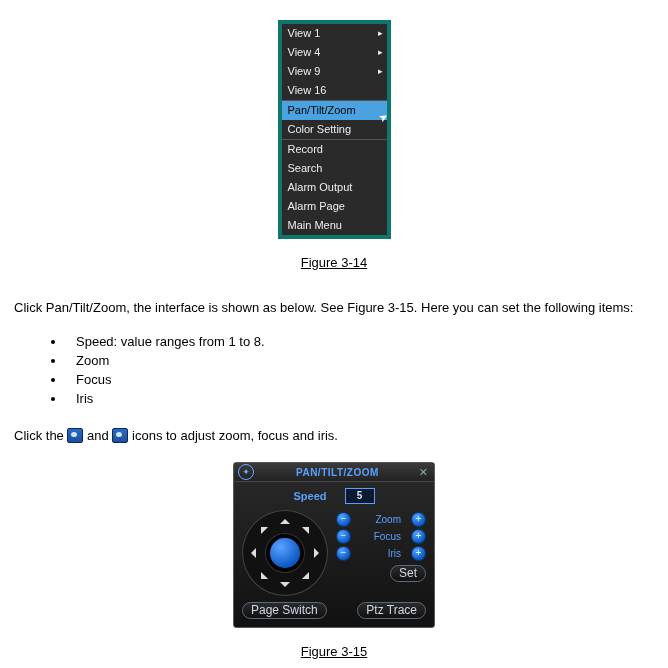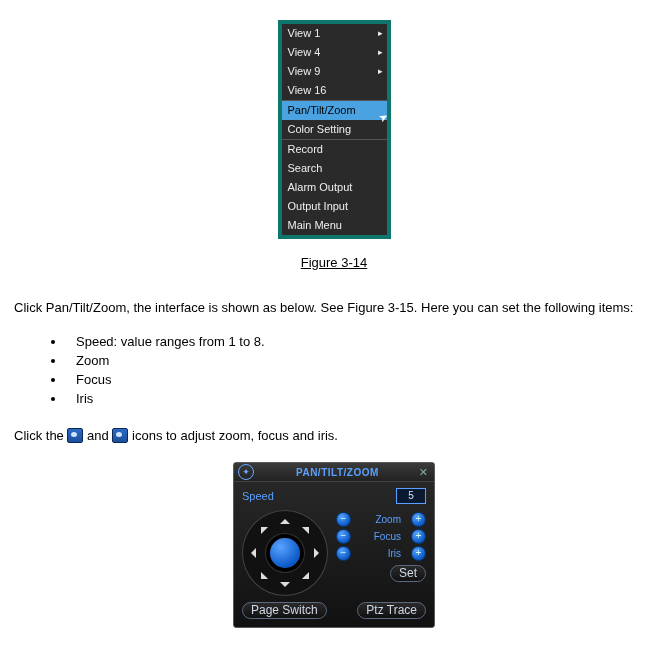--- a/index.html
+++ b/index.html
@@ -106,24 +106,25 @@
     color: #5aa0ff; font-weight: bold; letter-spacing: .5px;
     font-size: 10px;
   }
   .ptz-title .close {
     color:#8aa; font-size: 11px; padding:0 2px;
   }
   .ptz-body {
     padding: 6px 8px 8px;
   }
   .speed-row {
-    display: flex; align-items: center; justify-content: space-between;
+    display: flex; align-items: center; justify-content: center;
     gap: 18px;
     margin-bottom: 6px;
     color:#5aa0ff;
+    font-weight:bold;
   }
   .speed-box {
     width: 28px; height: 14px;
     background:#0b1a30;
     border:1px solid #5aa0ff;
     color:#cfe4ff;
     text-align:center;
     font-size:10px;
     line-height:14px;
   }
@@ -215,21 +216,21 @@
     <div class="item">
       <span>Record</span>
     </div>
     <div class="item">
       <span>Search</span>
     </div>
     <div class="item">
       <span>Alarm Output</span>
     </div>
     <div class="item">
-      <span>Output Input</span>
+      <span>Alarm Page</span>
     </div>
     <div class="item">
       <span>Main Menu</span>
     </div>
   </div>
   <div class="caption">Figure 3-14</div>
 </div>
 
 <p class="para">Click Pan/Tilt/Zoom, the interface is shown as below.  See Figure 3-15.  Here you can set the following items:</p>
 
@@ -292,13 +293,14 @@
             <span class="pill">Set</span>
           </div>
         </div>
       </div>
       <div class="bottom-row">
         <span class="pill">Page Switch</span>
         <span class="pill">Ptz Trace</span>
       </div>
     </div>
   </div>
+  <div class="caption">Figure 3-15</div>
 </div>
 
 </body></html>

